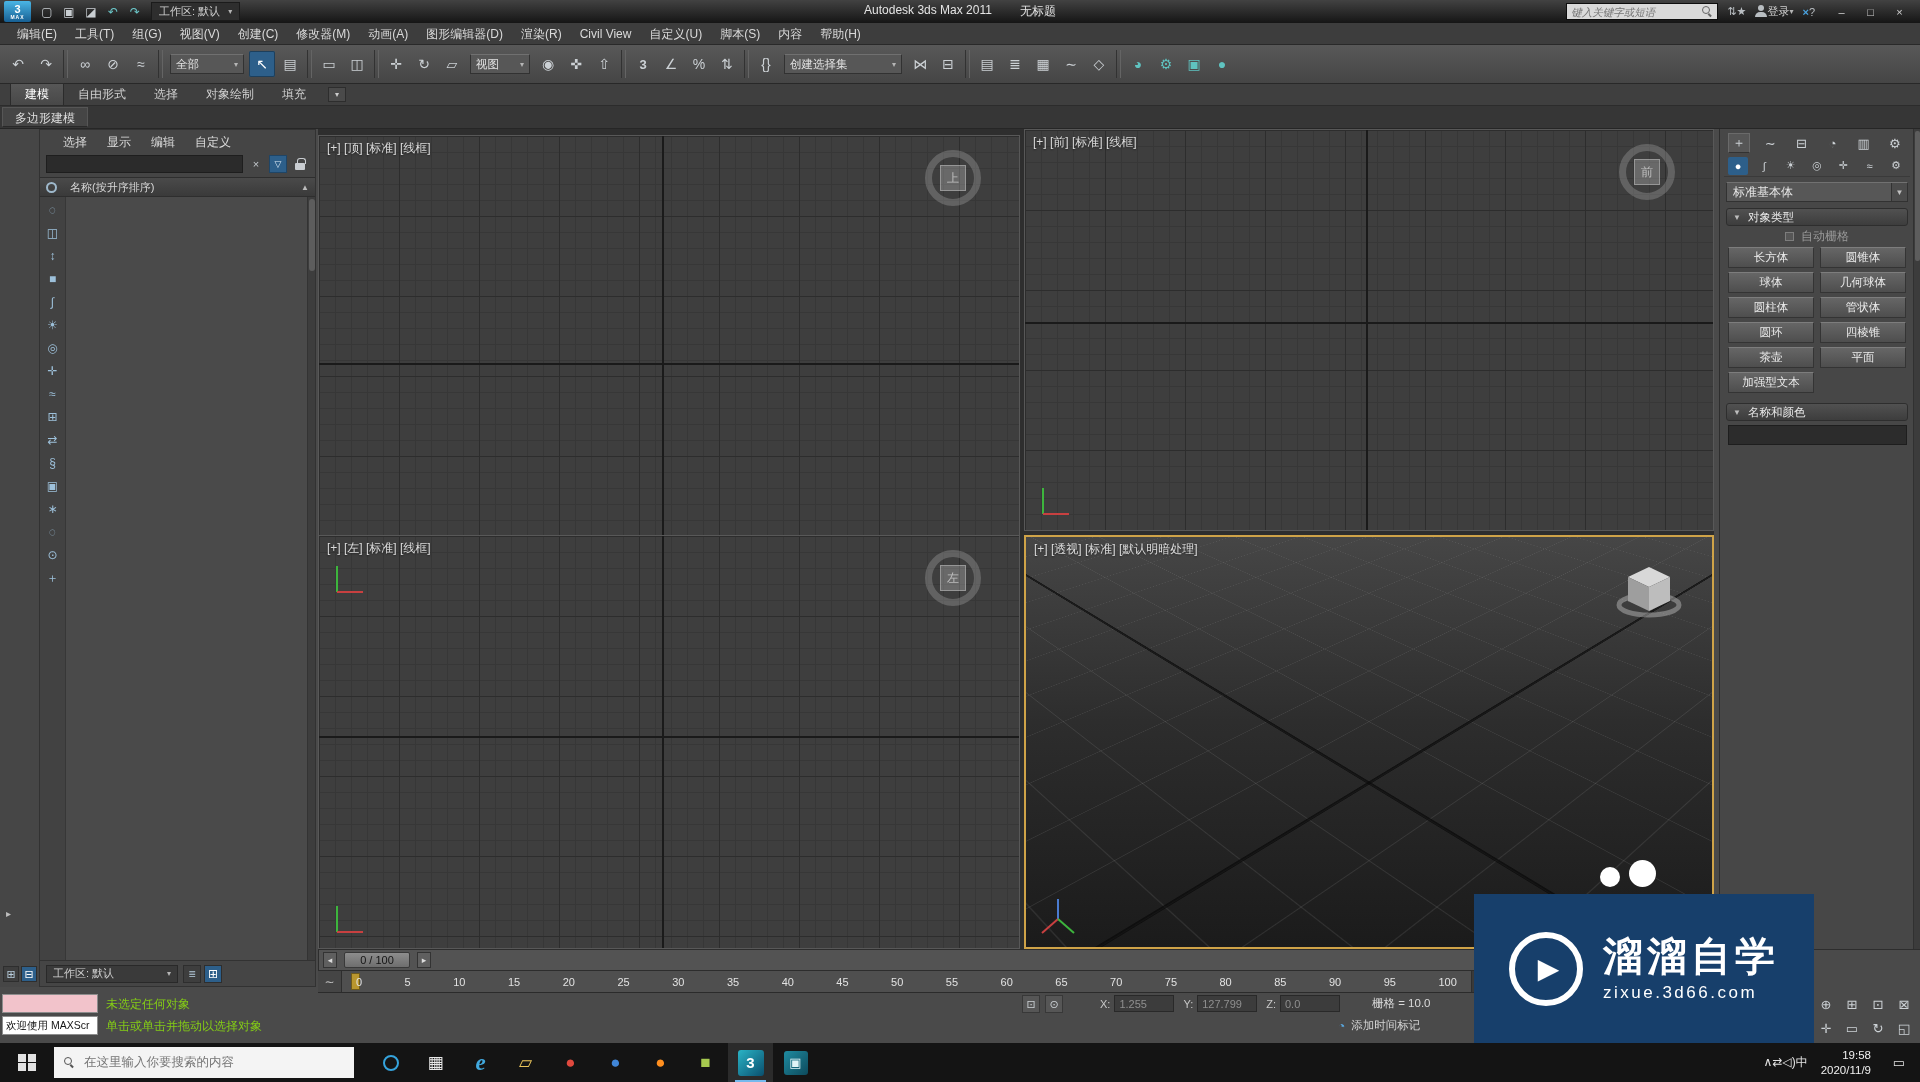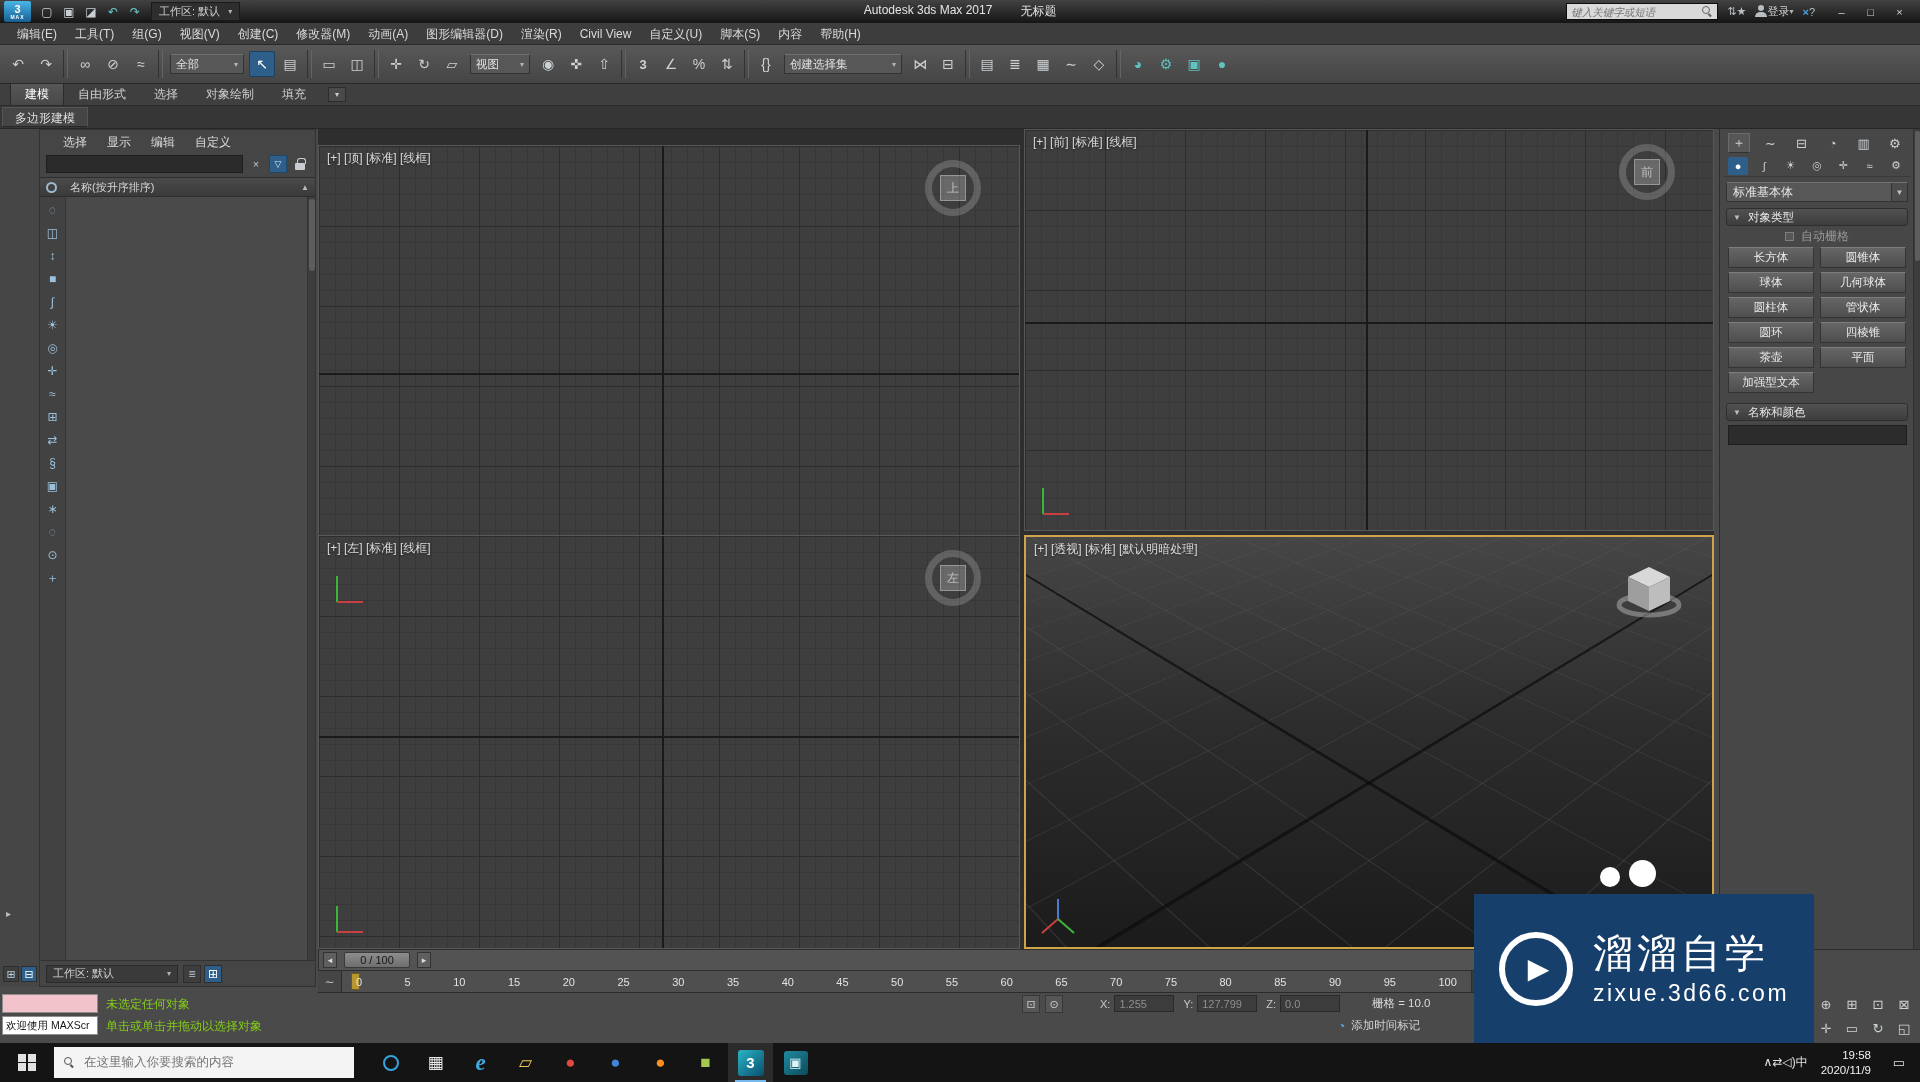--- a/index.html
+++ b/index.html
@@ -105,21 +105,21 @@
 
   
   #viewports{position:absolute;left:318px;top:129px;width:1396px;height:820px;background:#2e2e2e}
   .vp{position:absolute;border:1px solid #585858;overflow:hidden}
   .vp-ortho{background-color:#3e3e3e;background-image:
     linear-gradient(to right,#2d2d2d 1px,transparent 1px),
     linear-gradient(to bottom,#2d2d2d 1px,transparent 1px),
     linear-gradient(to right,#373737 1px,transparent 1px),
     linear-gradient(to bottom,#373737 1px,transparent 1px);
     background-size:80px 80px,80px 80px,16px 16px,16px 16px}
-  .vp-top{left:0;top:16px;width:702px;height:474px}
+  .vp-top{left:0;top:6px;width:702px;height:474px}
   .vp-front{left:706px;top:0;width:690px;height:402px}
   .vp-left{left:0;top:406px;width:702px;height:414px}
   .vp-persp{left:706px;top:406px;width:690px;height:414px;border:2px solid var(--accent);
             background:linear-gradient(#464646,#2d2d2d 45%,#1b1b1b)}
   .axis-v{position:absolute;top:0;bottom:0;width:2px;background:#1a1a1a}
   .axis-h{position:absolute;left:0;right:0;height:2px;background:#1a1a1a}
   .vp-top .axis-v{left:49%}.vp-top .axis-h{top:48%}
   .vp-front .axis-v{left:49.5%}.vp-front .axis-h{top:48%}
   .vp-left .axis-v{left:49%}.vp-left .axis-h{top:48.5%}
   .vp-label{position:absolute;left:8px;top:4px;color:#dcdcdc;font-size:12px;z-index:3;text-shadow:0 1px 2px rgba(0,0,0,.45)}
@@ -201,22 +201,22 @@
   .swatch{width:22px;height:20px;background:var(--swatch);border:1px solid #131313}
 
   
   .wm-dots{position:absolute;left:1600px;top:860px;z-index:35;display:flex;gap:9px;align-items:flex-end}
   .wm-dots span{display:block;background:#fff;border-radius:50%}
   .d1{width:20px;height:20px}.d2{width:27px;height:27px}
   #watermark{position:absolute;left:1474px;top:894px;width:340px;height:149px;background:var(--watermark-bg);z-index:40;
              display:flex;align-items:center;justify-content:center;gap:20px}
   .wm-logo{width:74px;height:74px;border:6px solid #fff;border-radius:50%;display:flex;align-items:center;justify-content:center;flex:0 0 auto}
   .wm-logo .g{color:#fff;font-size:28px;margin-left:5px}
-  .wm-title{color:#fff;font-size:40px;font-weight:normal;letter-spacing:4px;line-height:1.1}
-  .wm-url{color:#fff;font-size:23px;letter-spacing:2.5px;margin-top:5px}
+  .wm-title{color:#fff;font-size:40px;font-weight:bold;letter-spacing:4px;line-height:1.1}
+  .wm-url{color:#fff;font-size:17px;letter-spacing:2.5px;margin-top:5px}
 
   
   #taskbar{position:absolute;left:0;top:1043px;width:1920px;height:39px;background:#141414;display:flex;align-items:center;z-index:50}
   .tb-start{width:54px;height:39px;display:flex;align-items:center;justify-content:center}
   .win{display:grid;grid-template-columns:8px 8px;grid-template-rows:8px 8px;gap:1.5px}
   .win span{background:#e2e2e2;display:block}
   .tb-search2{width:300px;height:31px;background:#f4f4f4;display:flex;align-items:center;gap:9px;padding:0 10px}
   .tb-search2 .css-mag:before{border-color:#555}.tb-search2 .css-mag:after{background:#555}
   .tb-search2 input{flex:1;border:none;background:transparent;outline:none;color:#5e5e5e;font-size:12.5px;font-family:Liberation Mono, monospace;min-width:0}
   .tb-apps{display:flex;margin-left:14px}
@@ -249,21 +249,21 @@
         <span class="qa-icon">▣</span>
         <span class="qa-icon">◪</span>
         <span class="qa-icon teal">↶</span>
         <span class="qa-icon teal">↷</span>
       </div>
     <div class="ws-select">
       <span>工作区: 默认</span>
       <span class="dd">▾</span>
     </div>
     <div class="tb-title">
-      <span>Autodesk 3ds Max 2017</span>
+      <span>Autodesk 3ds Max 2011</span>
       <span class="doc">无标题</span>
     </div>
     <div class="tb-search">
       <input placeholder="键入关键字或短语" style="">
       <span class="css-mag"></span>
     </div>
     <div class="tb-right">
       <span class="tb-ic"><span class="tb-ic">⇅</span><span class="tb-ic">★</span></span>
       <div class="signin">
         <span class="head-ic"></span>

